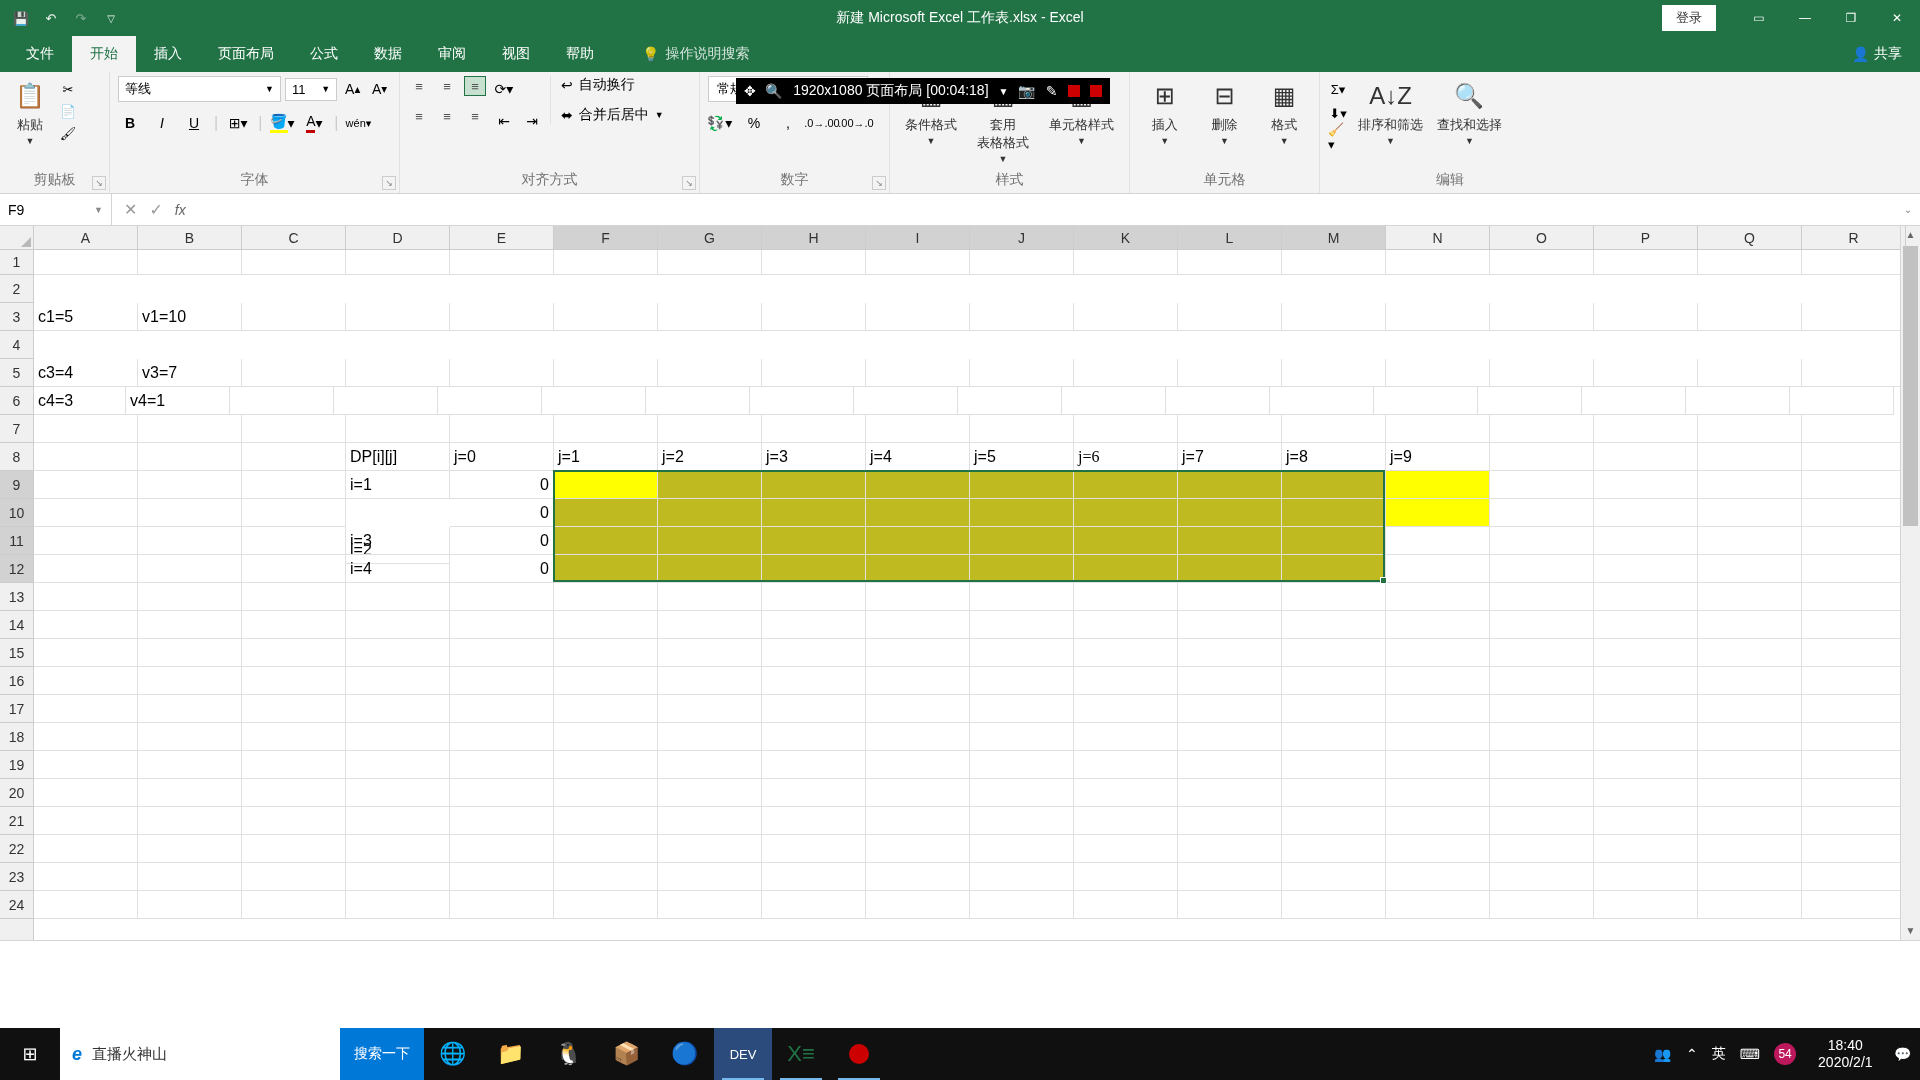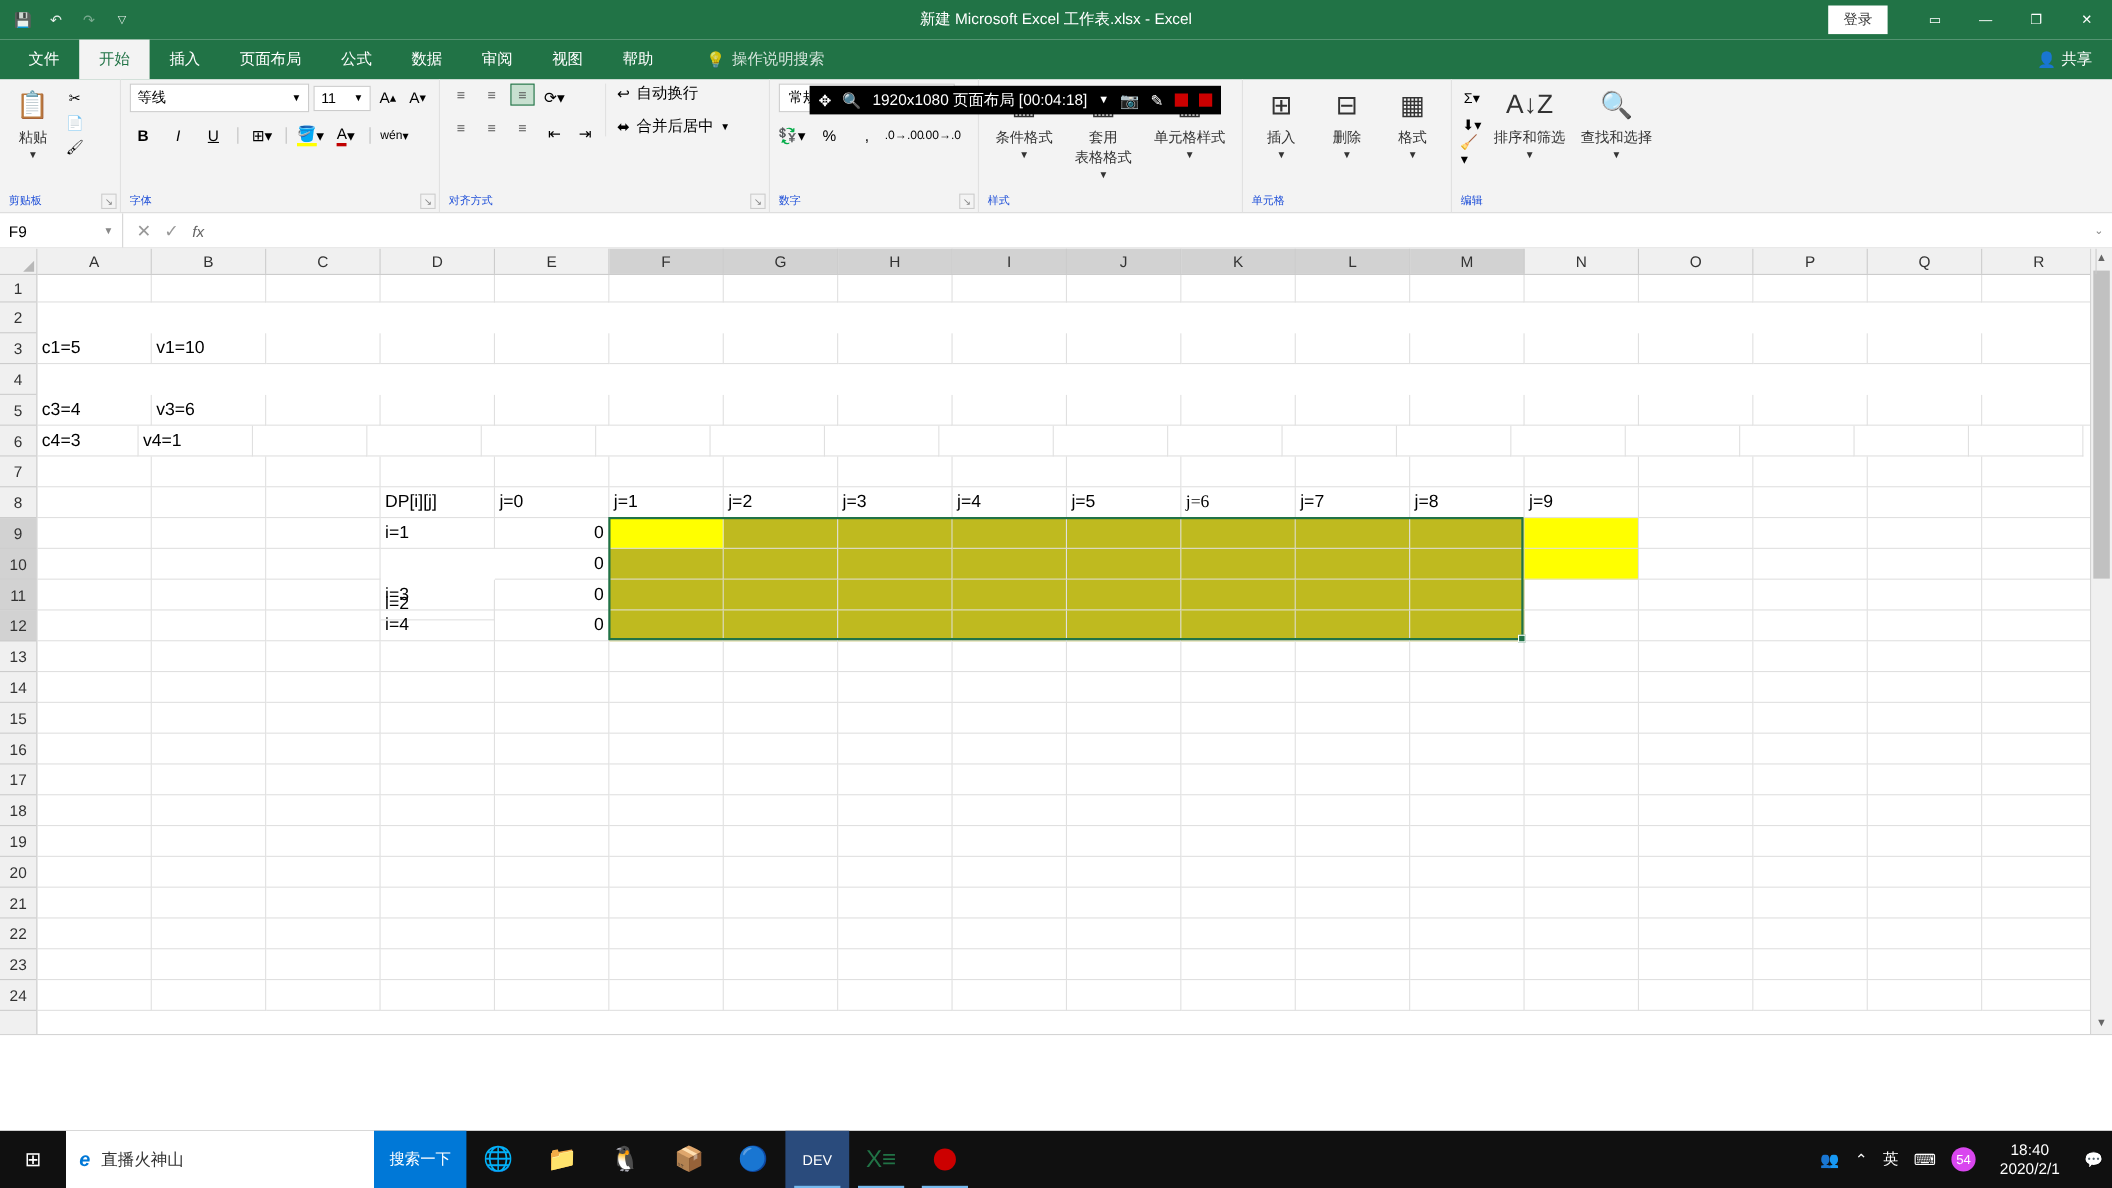--- a/index.html
+++ b/index.html
@@ -22,21 +22,21 @@
     .tellme { margin-left: 30px; color: #fff; font-size: 14px; display: flex; align-items: center; gap: 6px; padding: 9px 0; opacity: 0.8; }
     .share-btn { position: absolute; right: 14px; color: #fff; font-size: 14px; padding: 9px 4px; display: flex; align-items: center; gap: 4px; }
     
     
     .recording-bar { position: absolute; top: 78px; left: 736px; background: #000; color: #fff; height: 26px; display: flex; align-items: center; padding: 0 8px; gap: 10px; font-size: 14px; z-index: 100; }
     .rec-stop { width: 12px; height: 12px; background: #c00; }
     
     
     .ribbon { background: #f3f3f3; height: 122px; border-bottom: 1px solid #d4d4d4; display: flex; }
     .ribbon-group { border-right: 1px solid #e1e1e1; padding: 4px 8px 2px; display: flex; flex-direction: column; justify-content: space-between; position: relative; }
-    .group-label { text-align: left; font-size: 10px; color: #1d4ed8; padding-bottom: 2px; }
+    .group-label { text-align: center; font-size: 14px; color: #737373; padding-bottom: 2px; }
     .group-content { flex: 1; display: flex; align-items: flex-start; gap: 6px; }
     .dlg-launcher { position: absolute; right: 3px; bottom: 3px; font-size: 9px; color: #888; width: 14px; height: 14px; border: 1px solid #ccc; display: flex; align-items: center; justify-content: center; }
     
     .big-btn { display: flex; flex-direction: column; align-items: center; gap: 2px; font-size: 13px; color: #333; padding: 2px 4px; }
     .big-icon { width: 36px; height: 36px; display: flex; align-items: center; justify-content: center; font-size: 24px; }
     .small-row { display: flex; flex-direction: column; gap: 4px; padding-top: 4px; }
     .sm-icon { width: 20px; height: 18px; font-size: 13px; display: flex; align-items: center; justify-content: center; }
     
     .font-box, .size-box { border: 1px solid #ccc; background: #fff; font-size: 13px; padding: 3px 6px; display: flex; align-items: center; justify-content: space-between; }
     .font-box { width: 170px; }
@@ -98,21 +98,21 @@
     
     .taskbar { position: absolute; bottom: 0; left: 0; right: 0; height: 52px; background: #101010; display: flex; align-items: center; color: #fff; }
     .tb-btn { height: 52px; display: flex; align-items: center; justify-content: center; padding: 0 12px; }
     .start { width: 60px; font-size: 18px; }
     .search-box { background: #fff; color: #333; height: 52px; width: 280px; display: flex; align-items: center; padding: 0 12px; font-size: 15px; gap: 10px; }
     .search-btn { background: #0078d7; color: #fff; padding: 0 14px; height: 52px; display: flex; align-items: center; font-size: 14px; }
     .tb-icon { width: 58px; height: 52px; display: flex; align-items: center; justify-content: center; font-size: 22px; position: relative; }
     .tb-icon.active::after { content: ''; position: absolute; bottom: 0; left: 8px; right: 8px; height: 2px; background: #76b9ed; }
     .tray { margin-left: auto; display: flex; align-items: center; gap: 14px; padding-right: 8px; font-size: 14px; }
     .clock { text-align: center; font-size: 14px; line-height: 1.2; padding: 0 8px; }
-    .badge-green { background: #d946ef; border-radius: 50%; width: 22px; height: 22px; display: flex; align-items: center; justify-content: center; font-size: 12px; }
+    .badge-green { background: #be185d; border-radius: 50%; width: 22px; height: 22px; display: flex; align-items: center; justify-content: center; font-size: 12px; }
   </style>
 </head>
 <body>
 
 <div class="titlebar">
   <div class="qat">
     <span class="qat-icon">💾</span>
     <span class="qat-icon">↶</span>
     <span class="qat-icon disabled">↷</span>
     <span class="qat-icon" style="font-size:10px">▽</span>
@@ -427,21 +427,21 @@
         <div class="cell" style="width: 104px; height: 100%;"></div>
         <div class="cell" style="width: 104px; height: 100%;"></div>
         <div class="cell" style="width: 104px; height: 100%;"></div>
         <div class="cell" style="width: 104px; height: 100%;"></div>
         <div class="cell" style="width: 104px; height: 100%;"></div>
         <div class="cell" style="width: 104px; height: 100%;"></div>
         <div class="cell" style="width: 104px; height: 100%;"></div>
       </div>
       <div class="cell-row" style="top: 109px; height: 28px;">
         <div class="cell" style="width: 104px; height: 100%;">c3=4</div>
-        <div class="cell" style="width: 104px; height: 100%;">v3=6</div>
+        <div class="cell" style="width: 104px; height: 100%;">v3=7</div>
         <div class="cell" style="width: 104px; height: 100%;"></div>
         <div class="cell" style="width: 104px; height: 100%;"></div>
         <div class="cell" style="width: 104px; height: 100%;"></div>
         <div class="cell" style="width: 104px; height: 100%;"></div>
         <div class="cell" style="width: 104px; height: 100%;"></div>
         <div class="cell" style="width: 104px; height: 100%;"></div>
         <div class="cell" style="width: 104px; height: 100%;"></div>
         <div class="cell" style="width: 104px; height: 100%;"></div>
         <div class="cell" style="width: 104px; height: 100%;"></div>
         <div class="cell" style="width: 104px; height: 100%;"></div>

